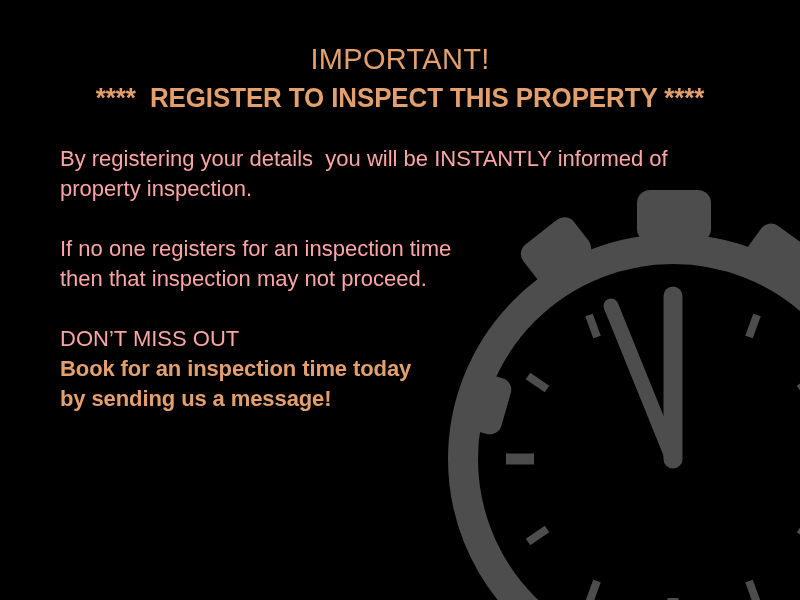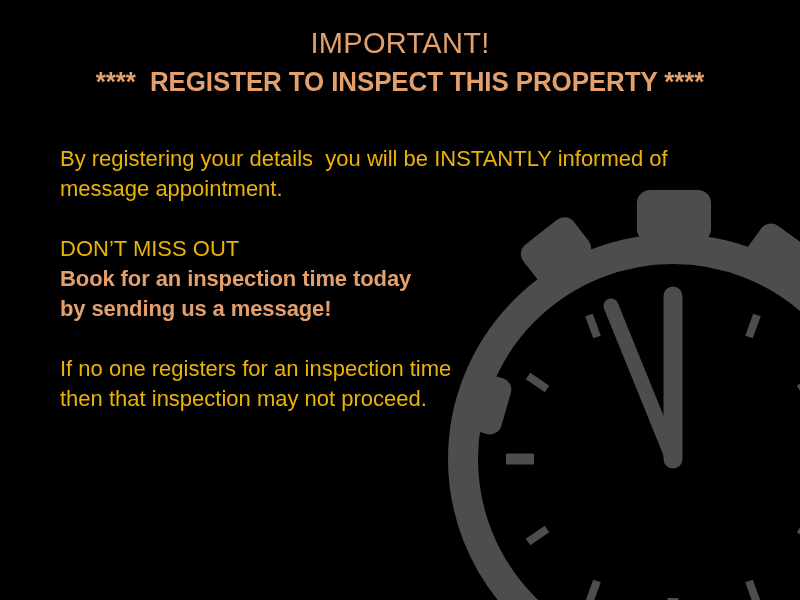--- a/index.html
+++ b/index.html
@@ -25,21 +25,21 @@
     top: 0;
     width: 800px;
     height: 600px;
     pointer-events: none;
   }
 
   
   .heading-block {
     position: absolute;
     left: 0;
-    top: 24px;
+    top: 40px;
     width: 800px;
     text-align: center;
   }
   .heading-line1 {
     color: #E3A06C;
     font-size: 29px;
     font-weight: 400;
     letter-spacing: 0.3px;
     line-height: 38px;
     white-space: pre;
@@ -60,21 +60,21 @@
     position: absolute;
     left: 60px;
     top: 144px;
     width: 660px;
   }
   .para {
     margin: 0 0 30px 0;
   }
   .para:last-child { margin-bottom: 0; }
   .line {
-    color: #eab308;
+    color: #fca5a5;
     font-size: 22px;
     font-weight: 400;
     line-height: 30px;
     white-space: pre;
   }
   .line.orange {
     color: #E3A06C;
     font-weight: 700;
     letter-spacing: -0.1px;
   }
@@ -130,29 +130,29 @@
 
   <div class="heading-block">
     <div class="heading-line1">IMPORTANT!</div>
     <div class="heading-line2">****  REGISTER TO INSPECT THIS PROPERTY ****</div>
   </div>
 
   <div class="body-block">
 
     <div class="para">
       <div class="line">By registering your details  you will be INSTANTLY informed of</div>
-      <div class="line">message appointment.</div>
+      <div class="line">property inspection.</div>
+    </div>
+
+    <div class="para">
+      <div class="line">If no one registers for an inspection time</div>
+      <div class="line">then that inspection may not proceed.</div>
     </div>
 
     <div class="para">
       <div class="line">DON’T MISS OUT</div>
       <div class="line orange">Book for an inspection time today</div>
       <div class="line orange">by sending us a message!</div>
     </div>
 
-    <div class="para">
-      <div class="line">If no one registers for an inspection time</div>
-      <div class="line">then that inspection may not proceed.</div>
-    </div>
-
   </div>
 
 </div>
 
 </body></html>

